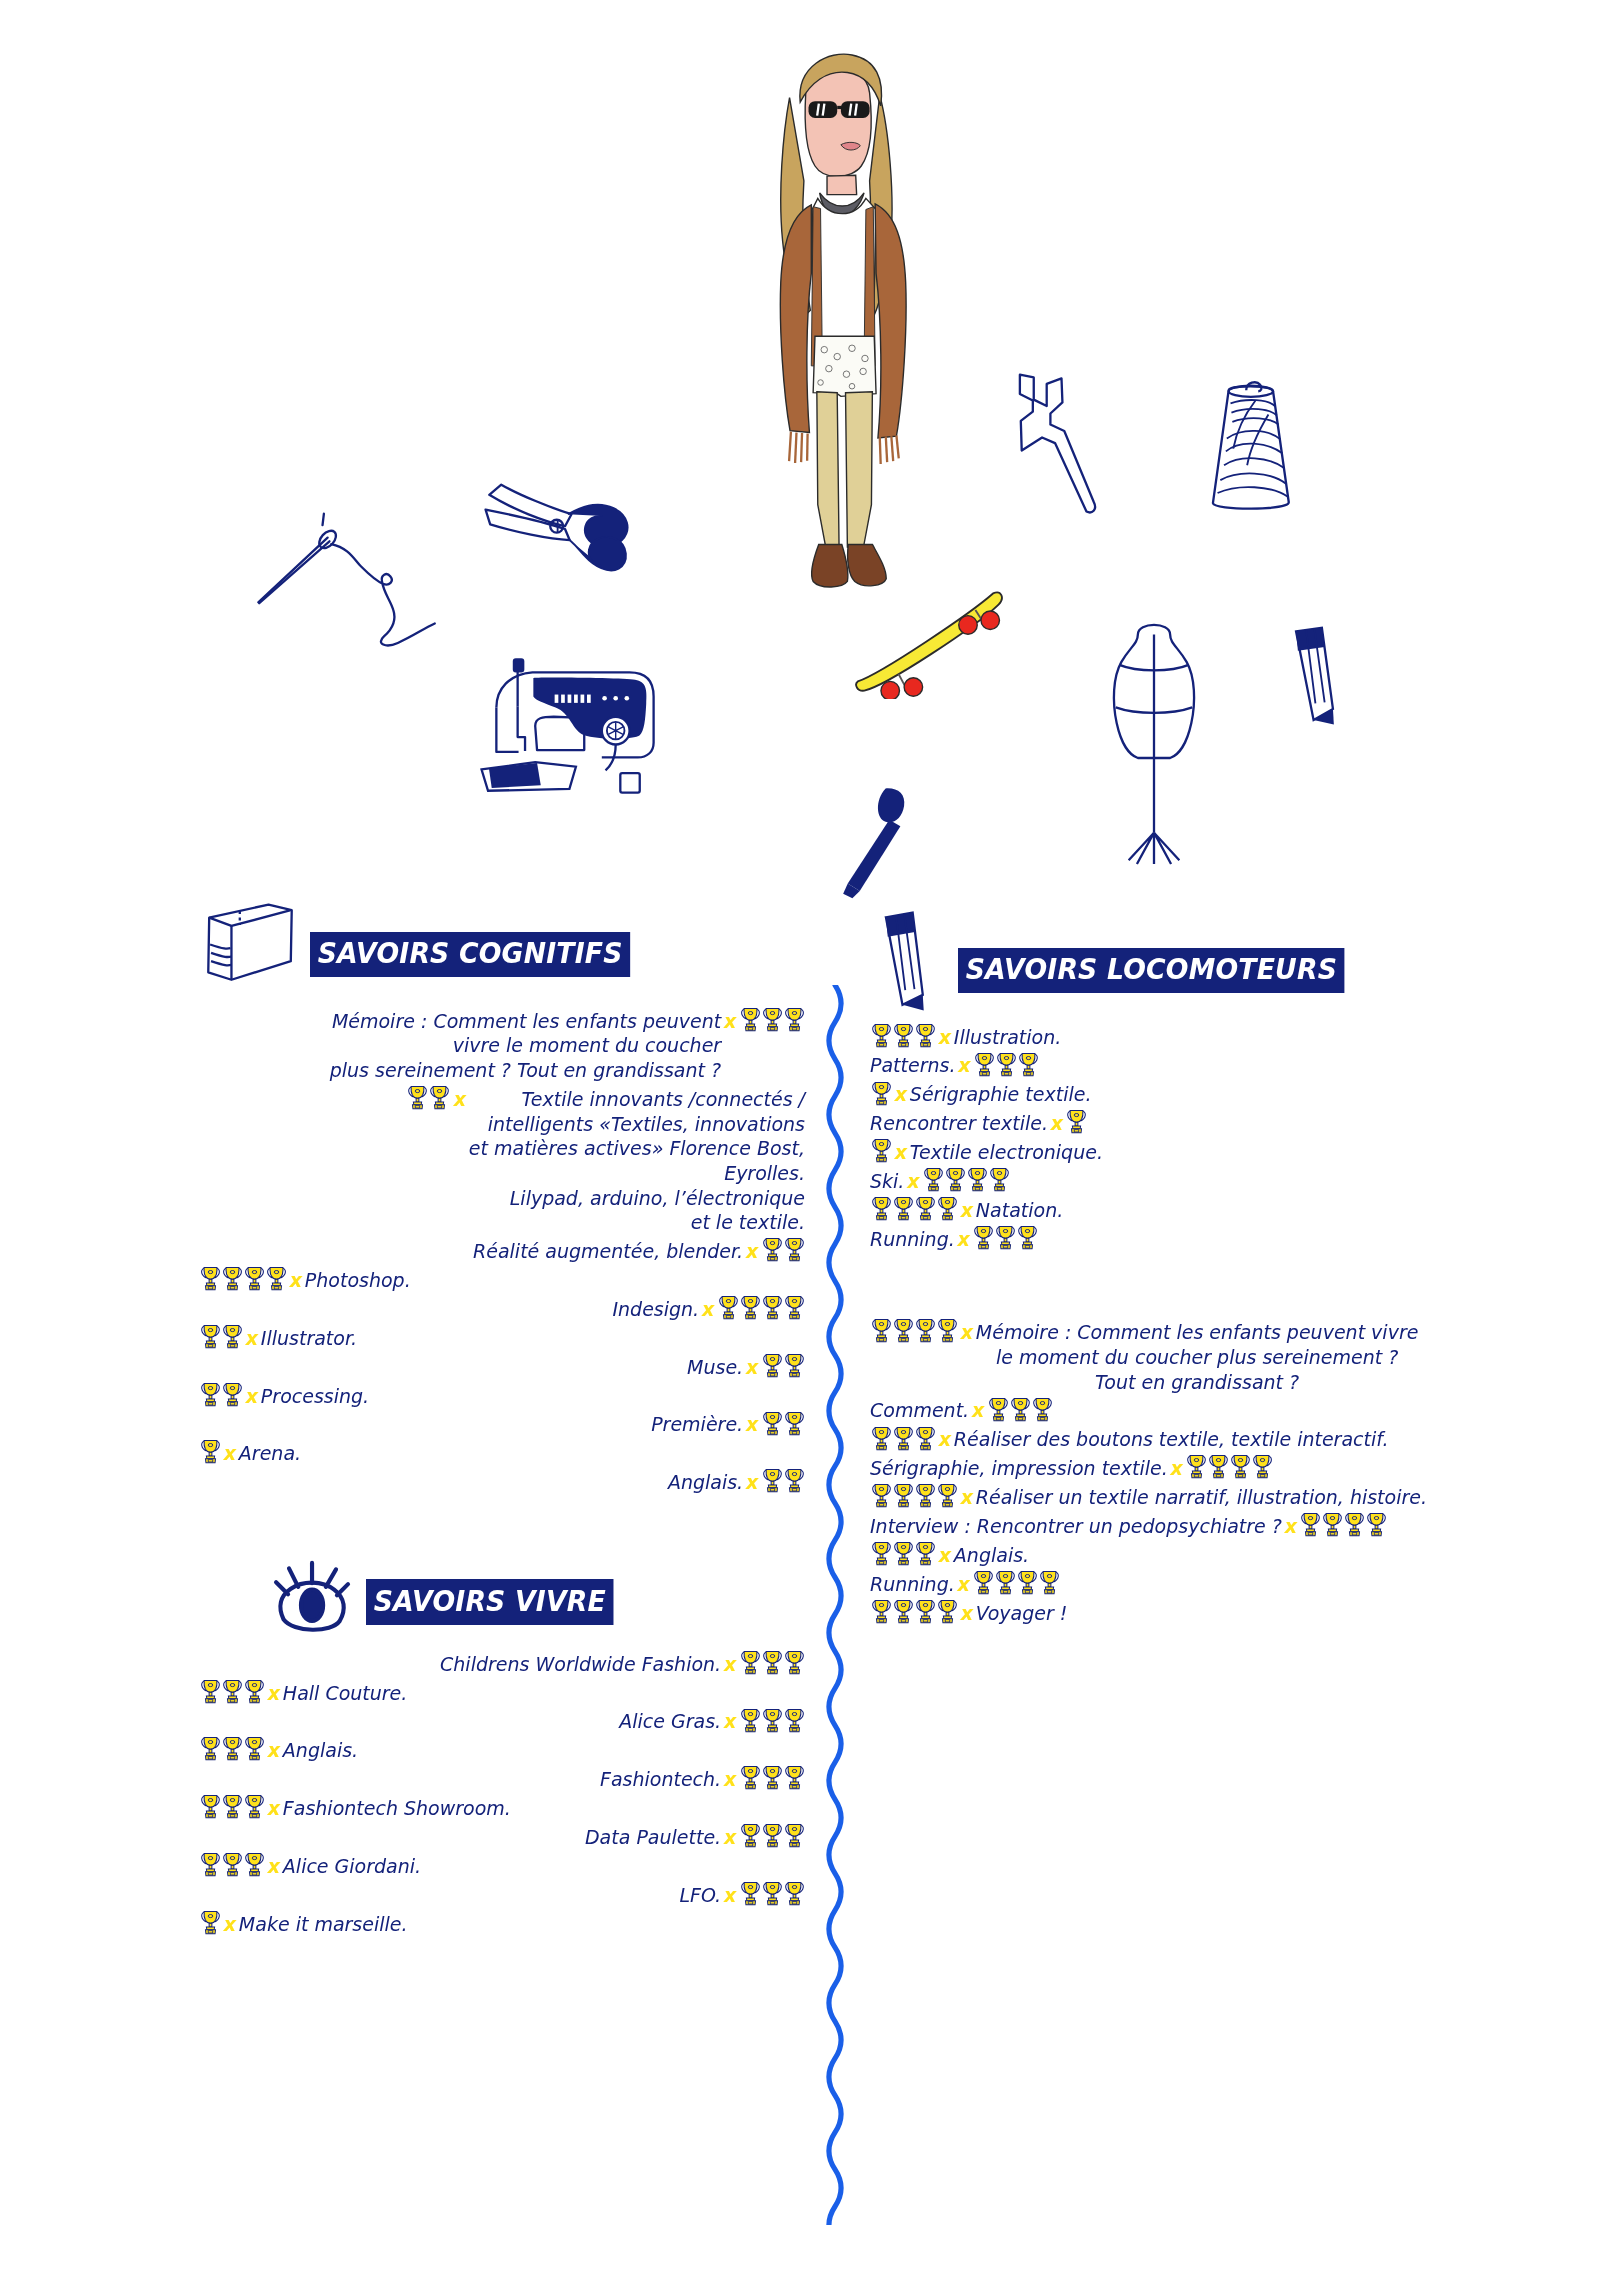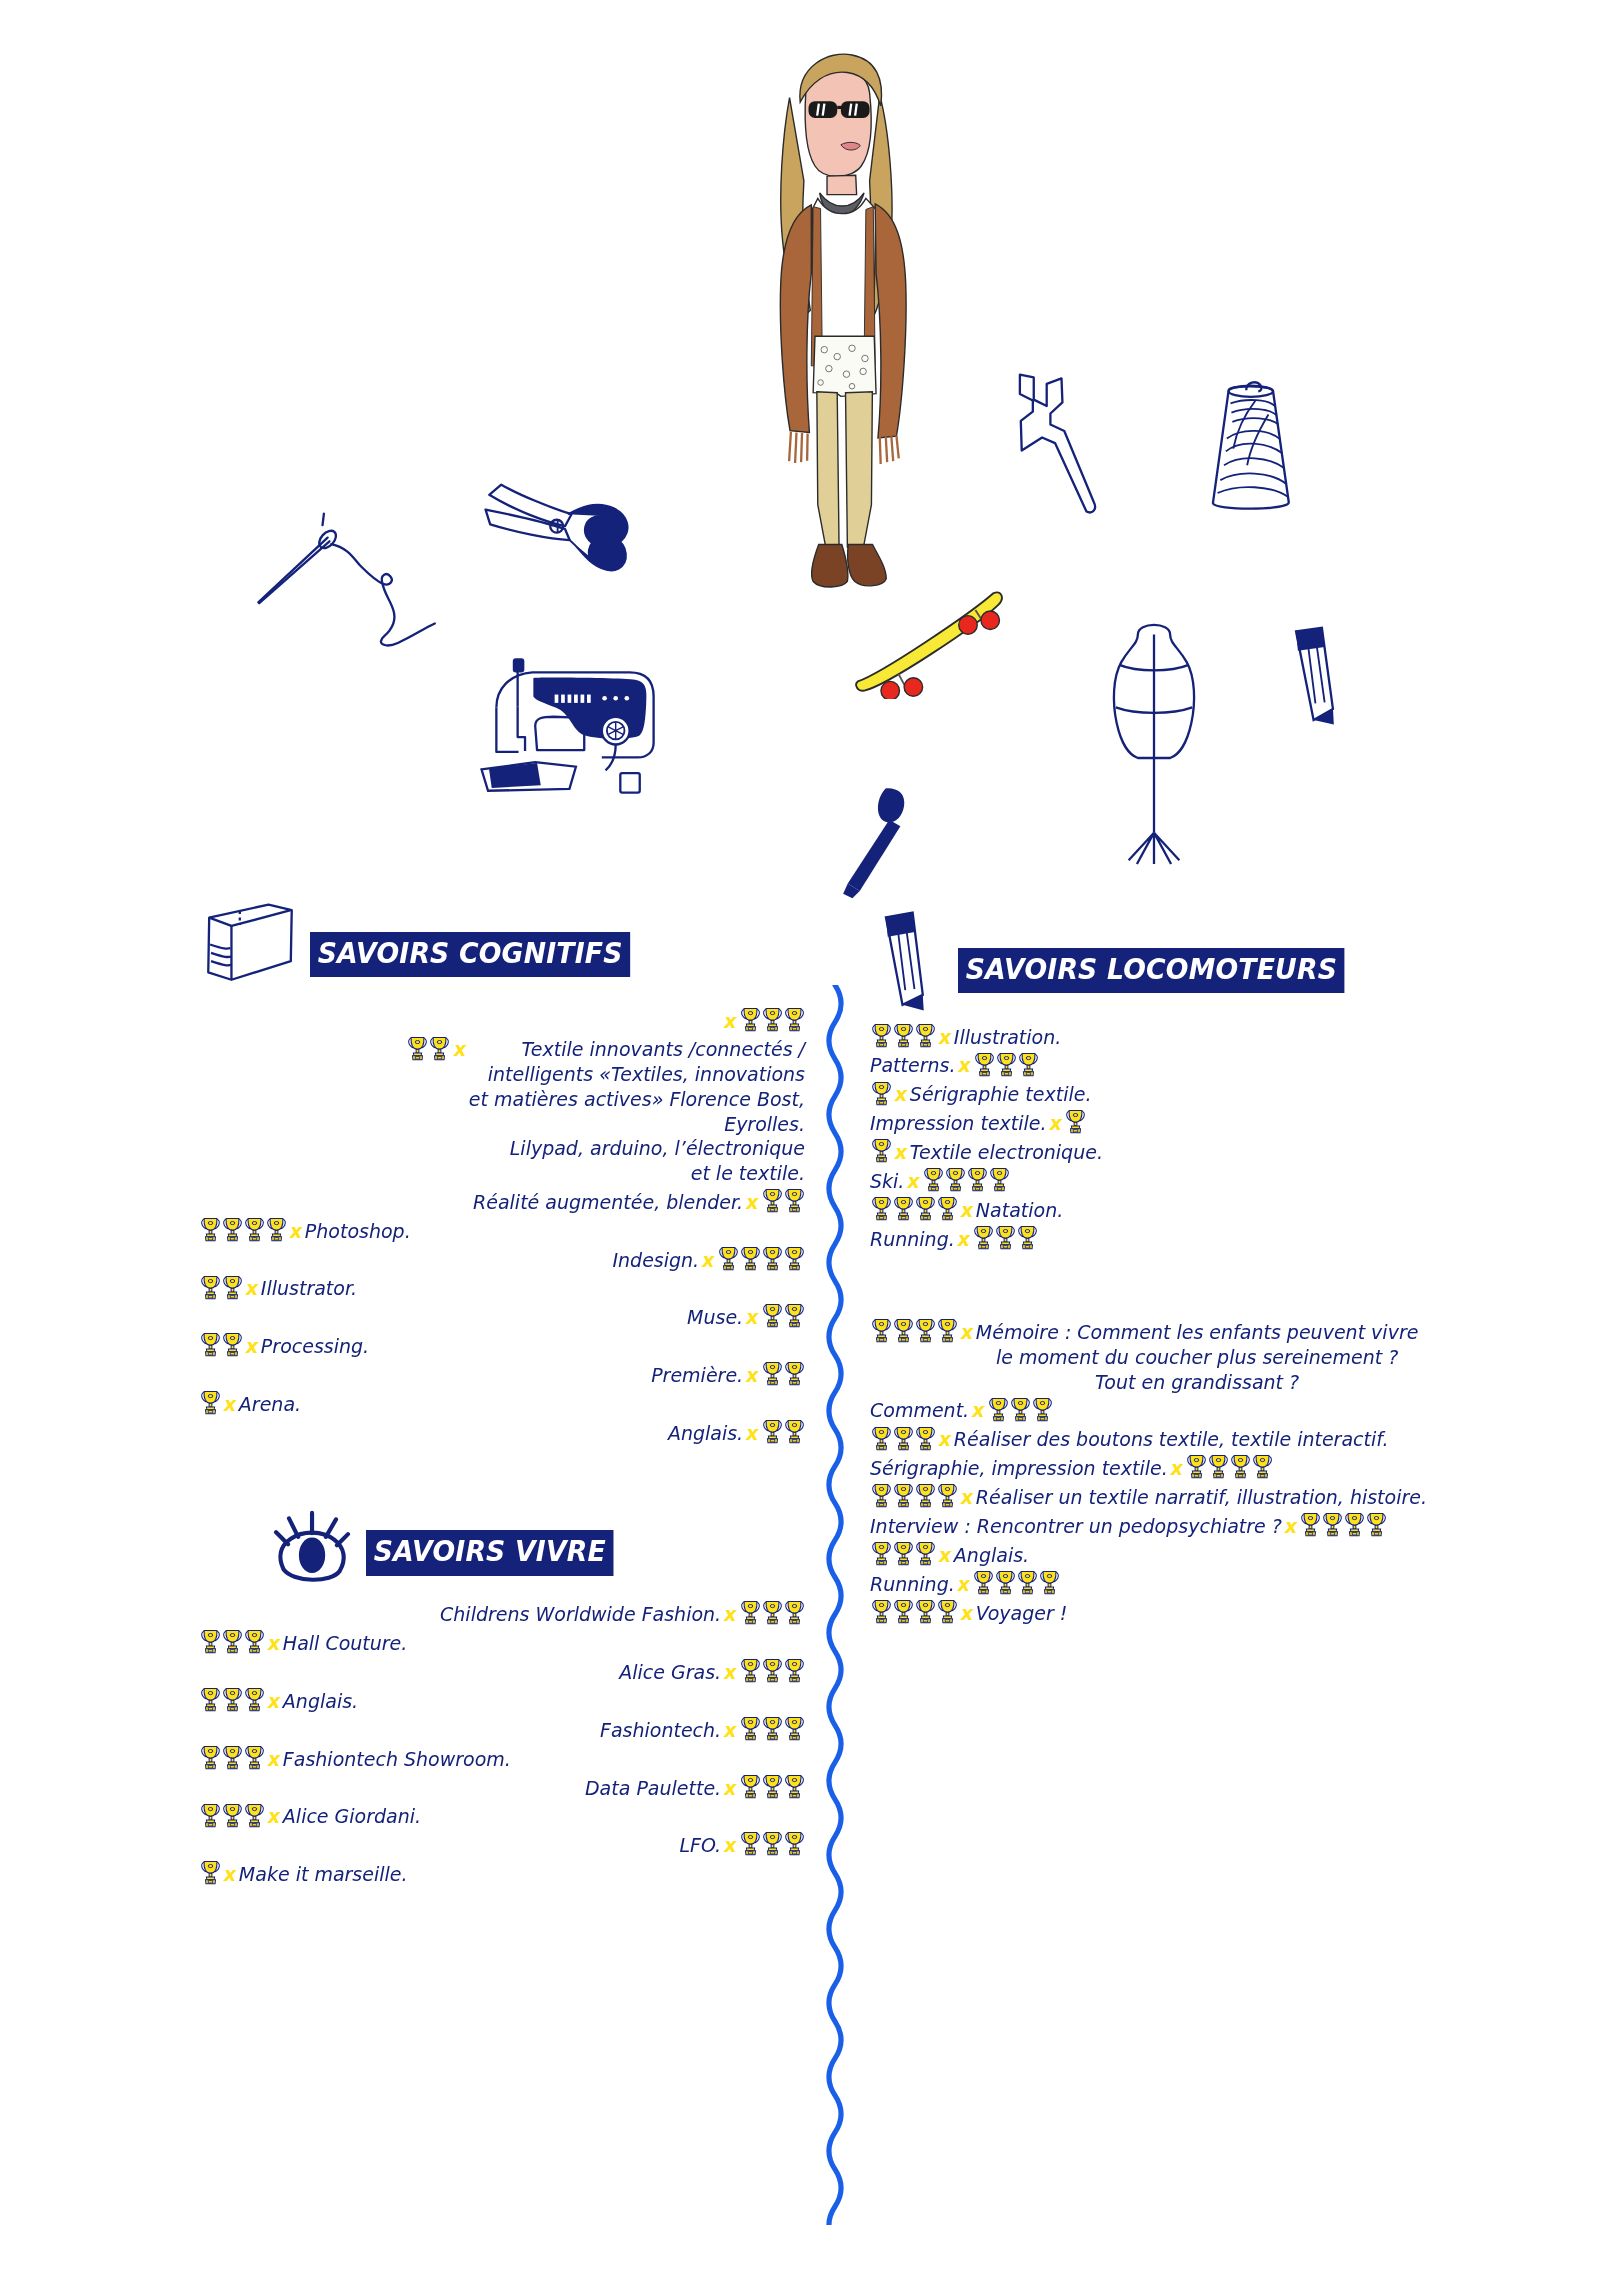--- a/index.html
+++ b/index.html
@@ -287,20 +287,23 @@
             <path d="M88 28 L88 58" stroke-dasharray="6 8"></path>
             <path d="M24 100 C54 110 60 110 68 108"></path>
             <path d="M26 118 C56 128 62 128 70 126"></path>
             <path d="M26 136 C56 146 62 146 70 144"></path>
           </svg>
         </div>
         <div class="sec-title" style="left:111px;top:15.7px;">SAVOIRS COGNITIFS</div>
       </div>
       <div class="items">
           <div class="row r-right">
+            <span class="txt ta-r">Mémoire : Comment les enfants peuvent
+vivre le  moment du coucher
+plus sereinement ? Tout en grandissant ?</span>
             <span class="xmark">x</span>
             <span class="cups">
               <span class="cup">
                 <svg viewBox="0 0 46 56" xmlns="http://www.w3.org/2000/svg">
                   <path d="M11 6 C4 6 2 14 5 20 C8 26 14 28 16 27" fill="none" stroke="#14227a" stroke-width="2.4"></path>
                   <path d="M35 6 C42 6 44 14 41 20 C38 26 32 28 30 27" fill="none" stroke="#14227a" stroke-width="2.4"></path>
                   <path d="M9 5 L37 5 C38 20 33 30 23 31 C13 30 8 20 9 5 Z" fill="#ffe11a" stroke="#14227a" stroke-width="2.4"></path>
                   <ellipse cx="23" cy="15" rx="5" ry="3.4" fill="none" stroke="#14227a" stroke-width="2"></ellipse>
                   <path d="M20 31 L26 31 L26 39 L20 39 Z" fill="#ffe11a" stroke="#14227a" stroke-width="2.2"></path>
                   <path d="M14 39 L32 39 L31 45 L15 45 Z" fill="#ffe11a" stroke="#14227a" stroke-width="2.2"></path>
@@ -1204,21 +1207,21 @@
                   <path d="M14 39 L32 39 L31 45 L15 45 Z" fill="#ffe11a" stroke="#14227a" stroke-width="2.2"></path>
                   <path d="M12 45 L34 45 L33 54 L13 54 Z" fill="#ffe11a" stroke="#14227a" stroke-width="2.2"></path>
                   <rect x="18" y="47" width="10" height="5" fill="none" stroke="#14227a" stroke-width="1.8"></rect>
                 </svg>
               </span>
             </span>
             <span class="xmark">x</span>
             <span class="txt ta-l">Sérigraphie textile.</span>
           </div>
           <div class="row r-left">
-            <span class="txt ta-l">Impression textile.</span>
+            <span class="txt ta-l">Rencontrer textile.</span>
             <span class="xmark">x</span>
             <span class="cups">
               <span class="cup">
                 <svg viewBox="0 0 46 56" xmlns="http://www.w3.org/2000/svg">
                   <path d="M11 6 C4 6 2 14 5 20 C8 26 14 28 16 27" fill="none" stroke="#14227a" stroke-width="2.4"></path>
                   <path d="M35 6 C42 6 44 14 41 20 C38 26 32 28 30 27" fill="none" stroke="#14227a" stroke-width="2.4"></path>
                   <path d="M9 5 L37 5 C38 20 33 30 23 31 C13 30 8 20 9 5 Z" fill="#ffe11a" stroke="#14227a" stroke-width="2.4"></path>
                   <ellipse cx="23" cy="15" rx="5" ry="3.4" fill="none" stroke="#14227a" stroke-width="2"></ellipse>
                   <path d="M20 31 L26 31 L26 39 L20 39 Z" fill="#ffe11a" stroke="#14227a" stroke-width="2.2"></path>
                   <path d="M14 39 L32 39 L31 45 L15 45 Z" fill="#ffe11a" stroke="#14227a" stroke-width="2.2"></path>

